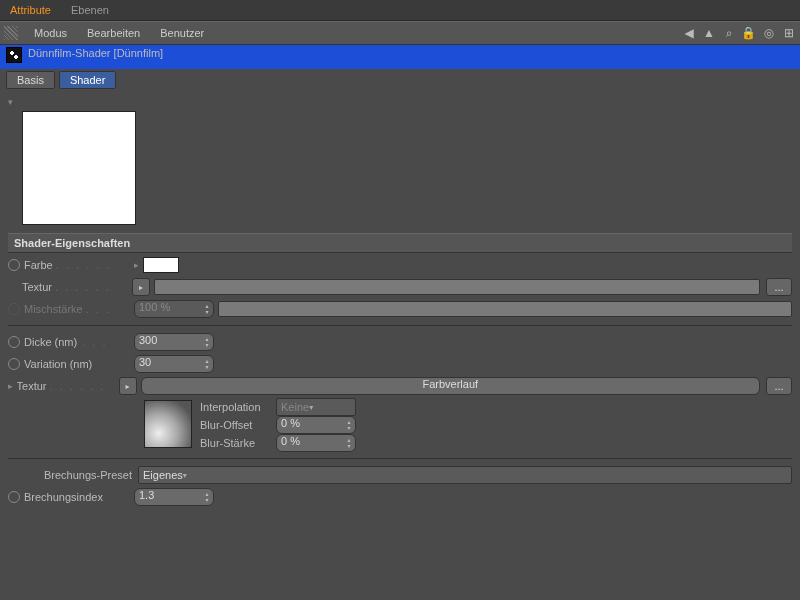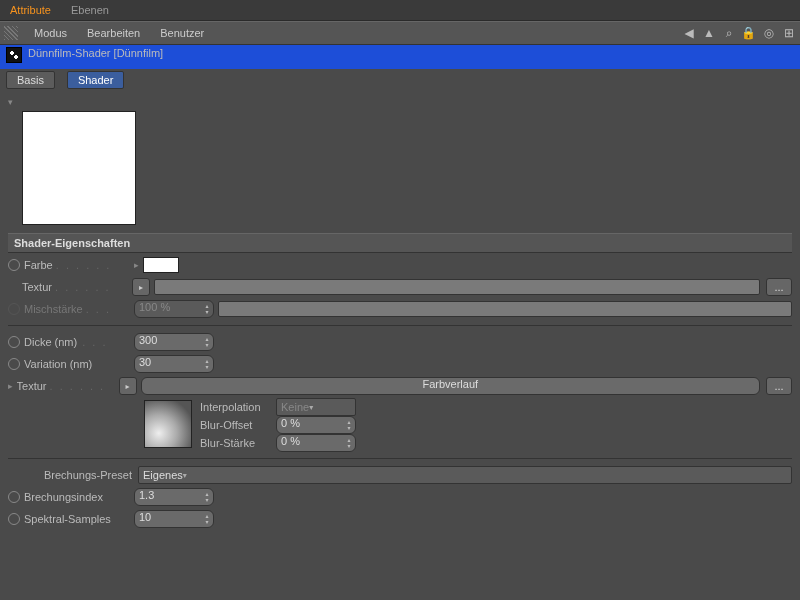--- a/index.html
+++ b/index.html
@@ -7,21 +7,21 @@
   .top-tab{padding:3px 10px;color:#999;cursor:pointer}
   .top-tab.active{color:#f7931e}
   .menubar{display:flex;align-items:center;height:22px;background:#555;border-top:1px solid #666;border-bottom:1px solid #333;padding:0 4px}
   .grip{width:14px;height:14px;margin-right:6px;background:repeating-linear-gradient(45deg,#777 0 1px,transparent 1px 3px)}
   .menu-item{padding:0 10px;color:#ccc;cursor:pointer;line-height:22px}
   .menu-right{margin-left:auto;display:flex;align-items:center;gap:6px;color:#aaa}
   .ico{width:14px;height:14px;display:inline-flex;align-items:center;justify-content:center;font-size:12px;color:#bbb}
   .obj-header{display:flex;height:20px;padding:2px 6px;background:#1d4ed8}
   .obj-icon{width:14px;height:14px;background:#111;border:1px solid #000;margin-right:6px;position:relative}
   .obj-icon::before{content:"";position:absolute;inset:2px;background:radial-gradient(circle at 30% 30%,#fff 0 2px,transparent 2px),radial-gradient(circle at 70% 70%,#fff 0 2px,transparent 2px)}
-  .sub-tabs{display:flex;gap:12px;padding:2px 6px}
+  .sub-tabs{display:flex;gap:4px;padding:2px 6px}
   .sub-tab{padding:2px 10px;background:#5c5c5c;border:1px solid #333;color:#ddd;border-radius:2px;cursor:pointer}
   .sub-tab.active{background:#3b5e9e;color:#fff}
   .panel{padding:4px 8px}
   .disclosure{color:#888;font-size:9px;margin-right:4px}
   .preview{display:inline-block;width:112px;height:112px;background:#fff;margin:4px 2px 6px 14px;border:1px solid #222}
   .section-head{background:#555;color:#ddd;font-weight:bold;padding:3px 6px;border-top:1px solid #666;border-bottom:1px solid #333}
   .row{display:flex;align-items:center;height:20px;margin:2px 0}
   .anim{width:10px;height:10px;border:1px solid #888;border-radius:50%;margin-right:4px;flex:none}
   .anim.off{border-color:#555}
   .label{width:110px;color:#bbb;white-space:nowrap;overflow:hidden}
@@ -178,21 +178,13 @@
 
   <div class="row">
     <span class="anim"></span>
     <span class="label">Brechungsindex</span>
     <div class="field num">
         <span>1.3</span>
         <span class="spin">▴<br>▾</span>
       </div>
   </div>
 
-  <div class="row">
-    <span class="anim"></span>
-    <span class="label">Spektral-Samples</span>
-    <div class="field num">
-        <span>10</span>
-        <span class="spin">▴<br>▾</span>
-      </div>
-  </div>
 </div>
 
 </body></html>

